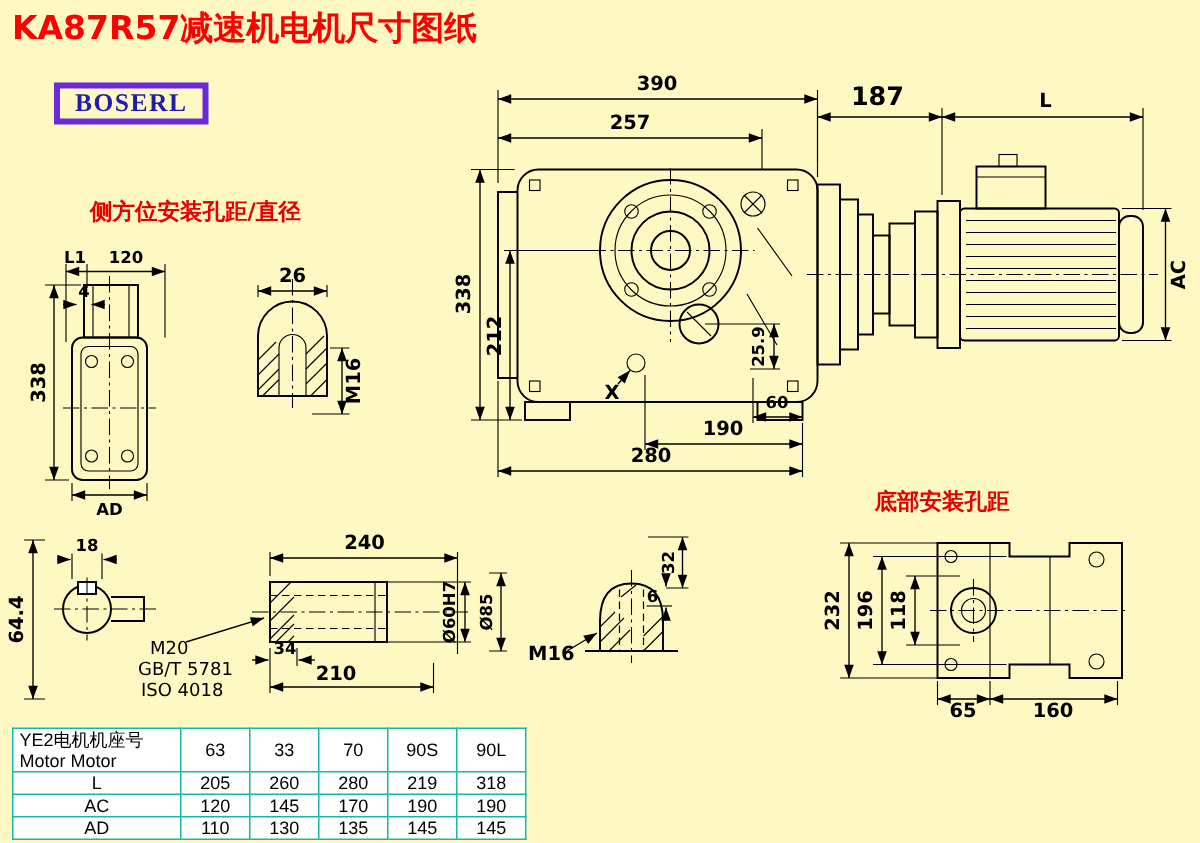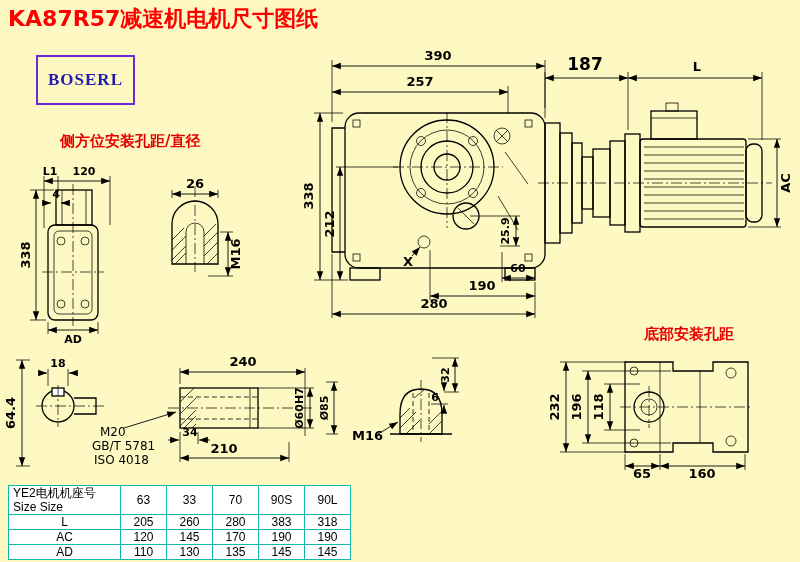--- a/index.html
+++ b/index.html
@@ -1,26 +1,26 @@
 <!DOCTYPE html>
 <html><head>
 <meta charset="utf-8">
 <style>
   html,body{margin:0;padding:0;background:#fff;}
   .page{position:relative;width:800px;height:562px;background:#fef9c3;overflow:hidden;color:#000;}
   .title{position:absolute;left:8px;top:4px;font-size:22px;font-weight:bold;color:#ff0000;
          font-family:"DejaVu Sans",sans-serif;white-space:nowrap;}
-  .logo{position:absolute;left:36px;top:55px;border:2px solid #6d28d9;padding:13px 10px;
+  .logo{position:absolute;left:36px;top:55px;border:4px solid #6d28d9;padding:0 10px;
         color:#221cae;font-family:"Liberation Serif",serif;font-weight:bold;font-size:17px;letter-spacing:1px;}
   .rlabel{position:absolute;color:#e60000;font-weight:bold;font-size:15px;
           font-family:"DejaVu Sans",sans-serif;white-space:nowrap;}
   .lab-side{left:60px;top:132px;}
   .lab-out{left:93px;top:326px;}
   .lab-screw{left:366px;top:337px;}
-  .lab-base{left:644px;top:325px;}
+  .lab-base{left:583px;top:325px;}
   svg.draw{position:absolute;left:0;top:0;}
   .o{fill:none;stroke:#000;stroke-width:1.3;}
   .t{fill:none;stroke:#000;stroke-width:0.75;}
   .hd{fill:none;stroke:#000;stroke-width:0.8;stroke-dasharray:5 3;}
   .cl{fill:none;stroke:#000;stroke-width:0.7;stroke-dasharray:11 3 2 3;}
   .dl{fill:none;stroke:#000;stroke-width:0.9;marker-start:url(#ar);marker-end:url(#ar);}
   .ld{fill:none;stroke:#000;stroke-width:0.9;marker-end:url(#ar);}
   svg text{fill:#000;font-family:"DejaVu Sans",sans-serif;}
   .ts{font-size:11px;font-weight:bold;}
   .tm{font-size:13px;font-weight:bold;}
@@ -262,34 +262,34 @@
         <col class="cv">
         <col class="cv">
         <col class="cv">
         <col class="cv">
         <col class="cv">
       </colgroup>
     <tbody>
       <tr>
         <td class="hd0">
           <div>YE2电机机座号</div>
-          <div>Size Size</div>
+          <div>Motor Motor</div>
         </td>
         <td>63</td>
         <td>33</td>
         <td>70</td>
         <td>90S</td>
         <td>90L</td>
       </tr>
       <tr>
         <td>L</td>
         <td>205</td>
         <td>260</td>
         <td>280</td>
-        <td>383</td>
+        <td>219</td>
         <td>318</td>
       </tr>
       <tr>
         <td>AC</td>
         <td>120</td>
         <td>145</td>
         <td>170</td>
         <td>190</td>
         <td>190</td>
       </tr>

